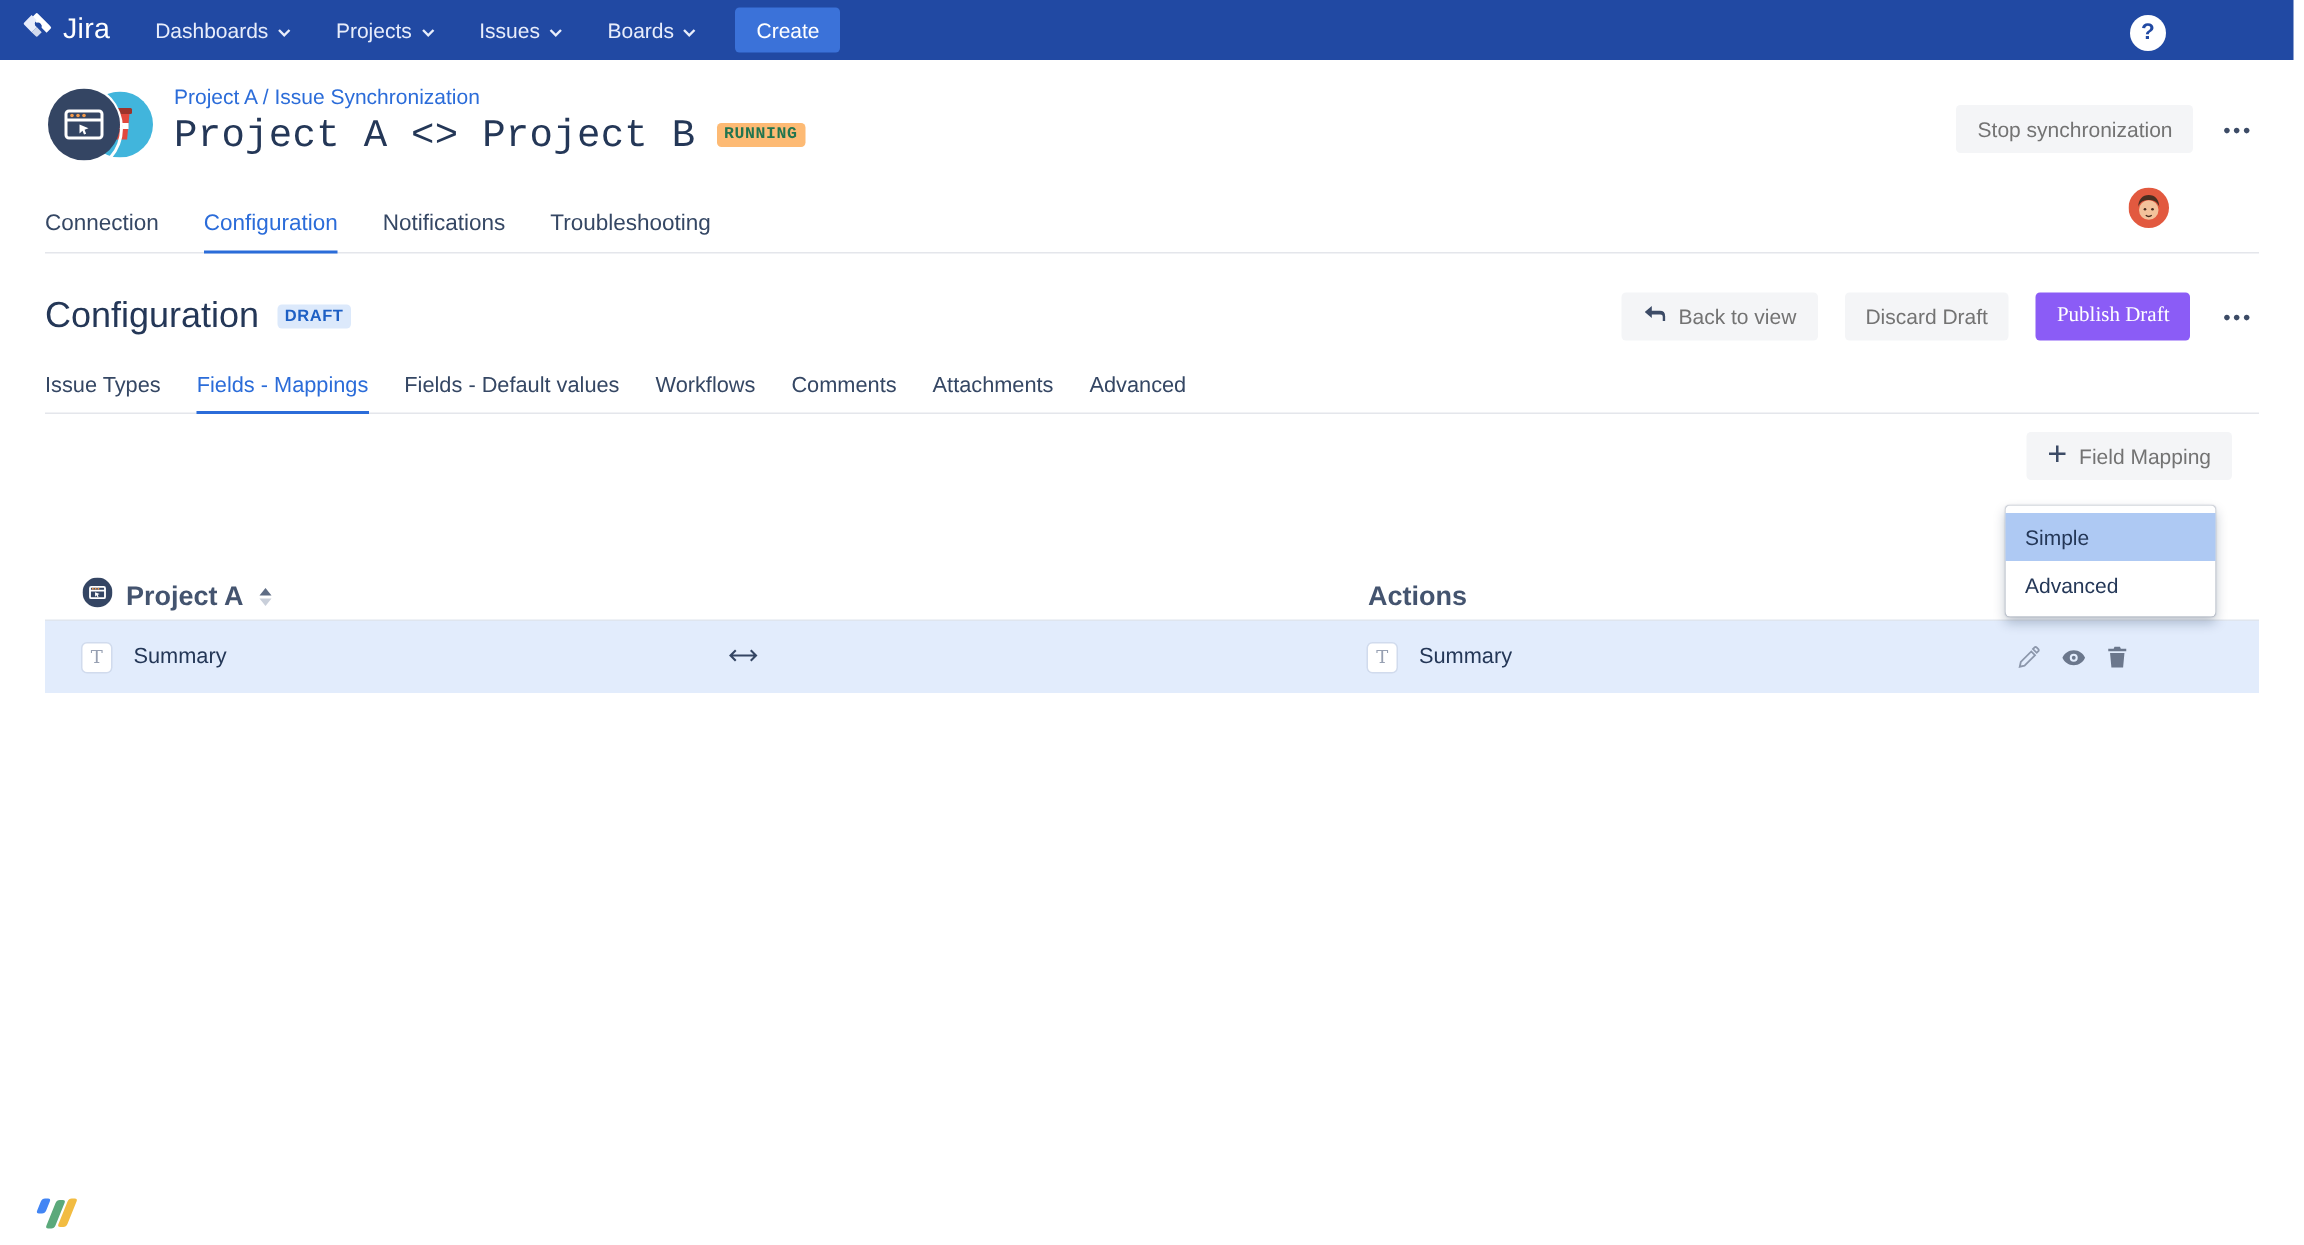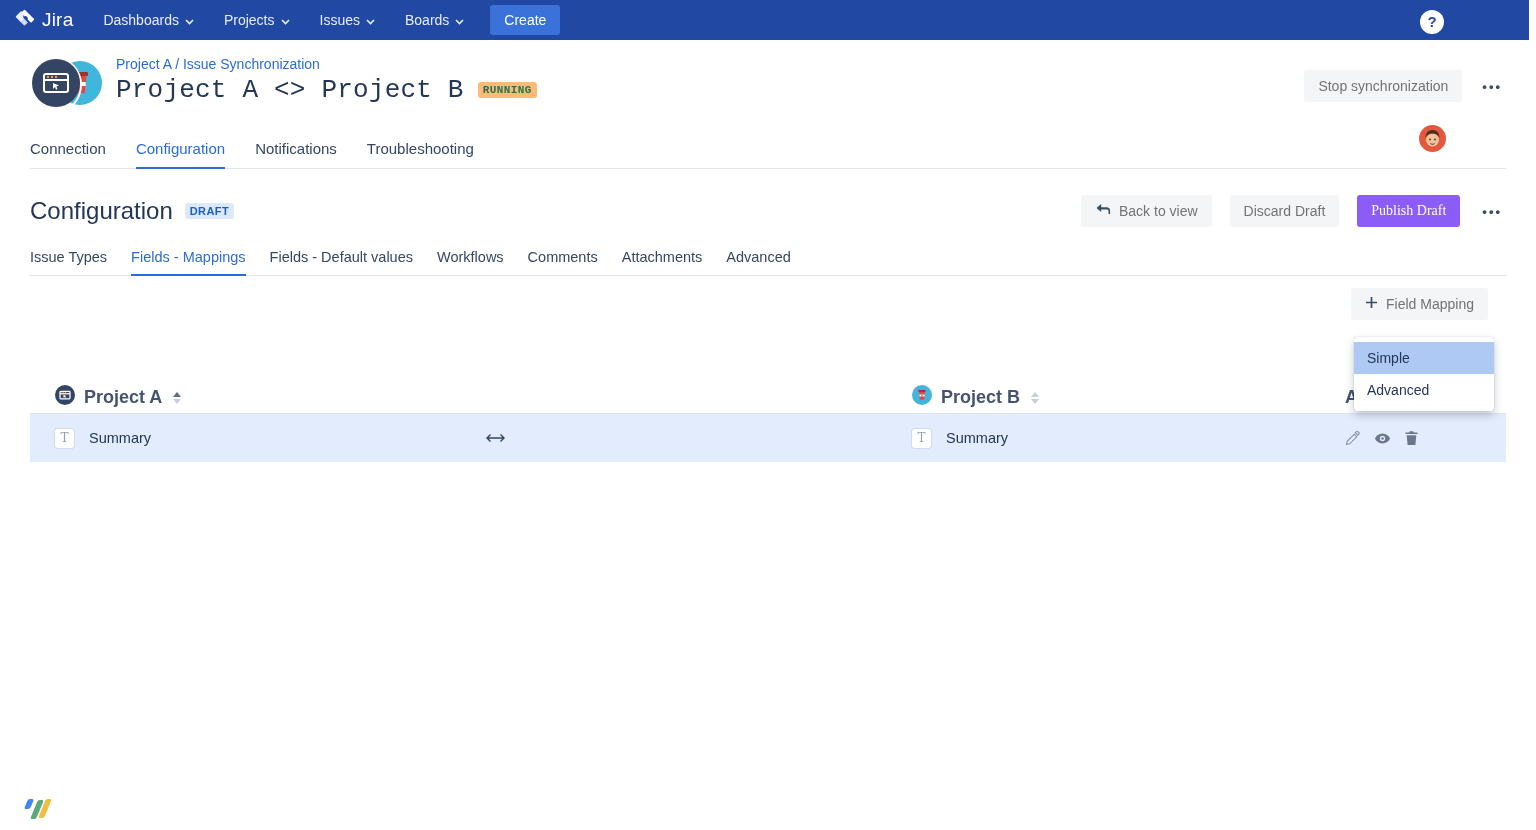--- a/index.html
+++ b/index.html
@@ -53,21 +53,21 @@
   .subtabs .tab { font-size:14.5px; padding-bottom:9px; }
 
   .config-row { margin-top:26px; display:flex; align-items:center; }
   .config-title-wrap { display:flex; align-items:center; gap:12px; }
   .config-title { font-size:24px; font-weight:500; color:#243757; }
   .config-actions { margin-left:auto; display:flex; align-items:center; gap:18px; }
 
   
   .map-section { position:relative; }
   .toolbar { display:flex; justify-content:flex-end; margin-top:12px; padding-right:18px; }
-  .dropdown { position:absolute; top:49px; right:12px; width:140px; background:#fff; border-radius:3px;
+  .dropdown { position:absolute; top:49px; right:29px; width:140px; background:#fff; border-radius:3px;
     box-shadow:0 4px 8px rgba(9,30,66,.25), 0 0 1px rgba(9,30,66,.31); padding:5px 0; z-index:20; }
   .dropdown-item { height:32px; display:flex; align-items:center; padding-left:13px; font-size:14px;
     color:#243757; cursor:pointer; }
   .dropdown-item.selected { background:#AEC9F3; }
 
   .maprow { display:grid; grid-template-columns:454px 428px 433px 1fr; align-items:center; }
   .map-header { margin-top:62px; height:32px; border-bottom:1px solid #DFE5EE; }
   .hcell { display:flex; align-items:center; gap:9px; font-size:18px; font-weight:bold; color:#44546F; }
   .hcell.first { padding-left:25px; }
   .sort { display:flex; flex-direction:column; gap:2px; margin-left:2px; cursor:pointer; }
@@ -286,36 +286,20 @@
           </svg>
         </span>
         <span>Project A</span>
         <span class="sort">
             <i class="caret-up"></i>
             <i class="caret-down"></i>
           </span>
       </div>
       <div></div>
       <div class="hcell">
-        <span>
-          <svg width="20" height="20" viewBox="0 0 44 44">
-            <circle cx="22" cy="22" r="22" fill="#41B5DC"></circle>
-            <path d="M15.5 13h13l-1.8 19h-9.4L15.5 13z" fill="#E2483D"></path>
-            <rect x="14" y="11" width="16" height="4" rx="1" fill="#9E332B"></rect>
-            <rect x="16.3" y="21" width="11.4" height="4" fill="#fff"></rect>
-            <circle cx="22" cy="23" r="1.6" fill="#E2483D"></circle>
-          </svg>
-        </span>
-        <span>Project B</span>
-        <span class="sort unsorted">
-            <i class="caret-up"></i>
-            <i class="caret-down"></i>
-          </span>
-      </div>
-      <div class="hcell">
         <span>Actions</span>
       </div>
     </div>
 
     <div class="maprow map-row">
       <div class="fcell first">
         <span class="ticon">T</span>
         <span>Summary</span>
       </div>
       <div class="arrow-cell">

